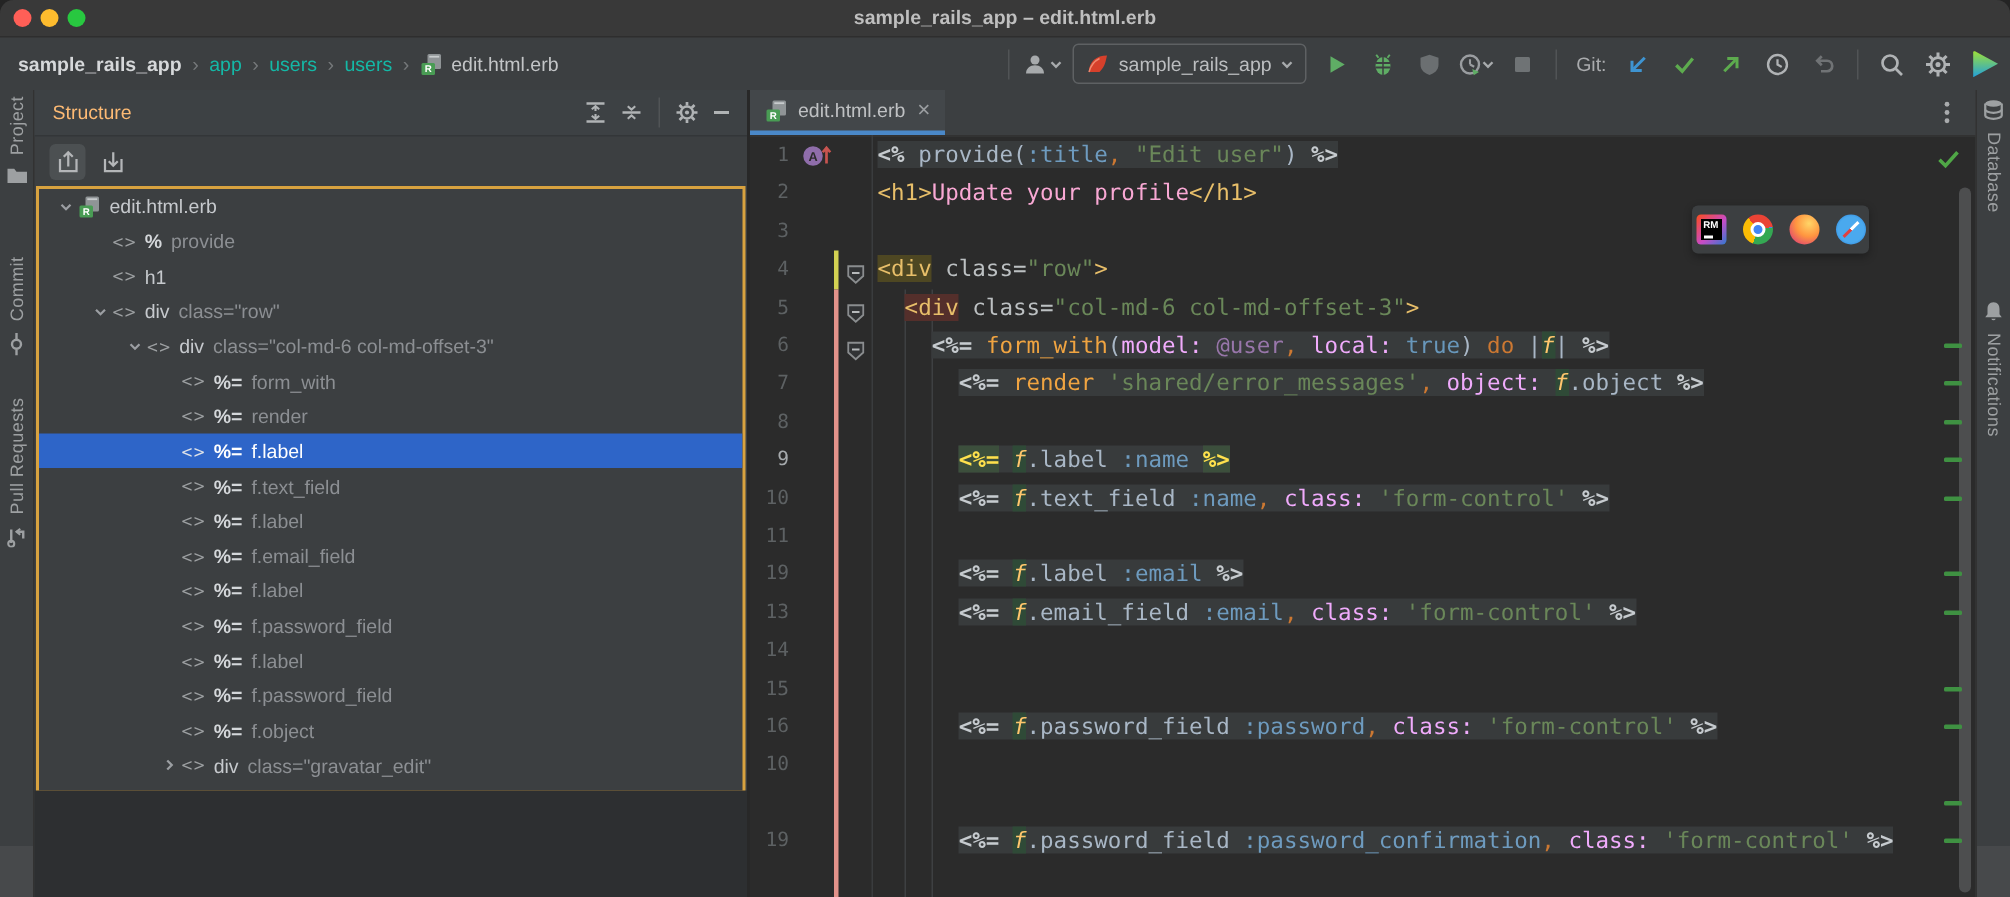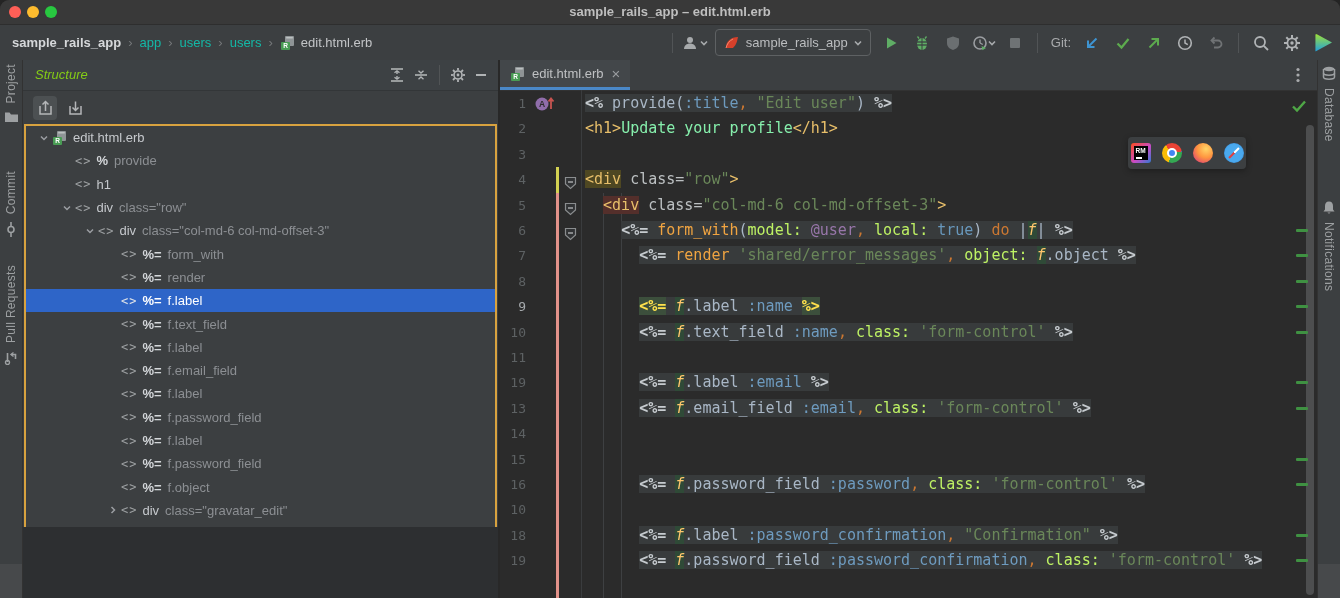--- a/index.html
+++ b/index.html
@@ -23,21 +23,21 @@
   .main{position:absolute;left:0;top:60px;width:100%;height:538px;}
   .stripe{position:absolute;top:0;width:22px;height:538px;background:#3c3f41;}
   .stripe.left{left:0;border-right:1px solid #323232}.stripe.right{right:0;border-left:1px solid #323232}
   .stripe .sitem{display:flex;flex-direction:column;align-items:center;gap:7px;}
   .vlabel{font-size:12px;color:#9da0a2;letter-spacing:.3px;writing-mode:vertical-rl;}
   .stripe.left .vlabel{transform:rotate(180deg);}
   .stripe-bottom{position:absolute;bottom:0;left:0;width:100%;height:34px;background:#47494b;}
   
   .structure{position:absolute;left:23px;top:0;width:475px;height:538px;background:#3c3f41;}
   .sp-header{position:absolute;left:0;top:0;width:100%;height:30px;background:#3d4144;border-bottom:1px solid #333638;}
-  .sp-title{position:absolute;left:12px;top:0;line-height:30px;font-size:13px;color:#84cc16;font-style:italic;}
+  .sp-title{position:absolute;left:12px;top:0;line-height:30px;font-size:13px;color:#fdba74;}
   .sp-hicons{position:absolute;right:10px;top:0;height:30px;display:flex;align-items:center;gap:8px;}
   .sp-toolbar{position:absolute;left:10px;top:33px;height:30px;display:flex;align-items:center;gap:6px;}
   .sp-tbtn{width:24px;height:24px;display:flex;align-items:center;justify-content:center;border-radius:4px;}
   .sp-tbtn.active{background:#4c5052;}
   .treewrap{position:absolute;left:1px;top:64px;width:469px;height:401px;border:2px solid #d8a23f;background:#3c3f41;overflow:hidden;}
   .trow{position:relative;height:23.3px;display:flex;align-items:center;font-size:13px;white-space:nowrap;}
   .trow.selected{background:#2e65c8;}
   .tchev{width:16px;display:inline-flex;justify-content:center;flex:none;}
   .ticon{margin-right:5px;display:inline-flex;flex:none;align-items:center;}
   .tagmark{color:#9da0a2;font-family:"DejaVu Sans Mono",monospace;font-size:12px;letter-spacing:1px;}
@@ -61,31 +61,31 @@
   .ln{position:absolute;left:0;top:0;width:26px;text-align:right;font-size:13px;color:#5d6163;}
   .ln.caret{color:#a6aaad;}
   .codetext{position:absolute;left:85px;top:0;white-space:pre;}
   .erbfrag{background:#383b3c;}
   .tk-d{color:#c6cbcf;font-weight:bold}
   .tk-dc{color:#ffe14d;font-weight:bold;background:#3c4f3c}
   .tk-h{color:#f0a441}
   .tk-p{color:#a9b7c6}
   .tk-s{color:#6a8759}
   .tk-sym{color:#6e9bbf}
-  .tk-hk{color:#bef264}
+  .tk-hk{color:#f0abfc}
   .tk-c{color:#cc7832}
   .tk-kw{color:#cc7832}
   .tk-iv{color:#9876aa}
   .tk-b{color:#6897bb}
   .tk-t{color:#e8bf6a}
   .tk-ty{color:#e8bf6a;background:#4e4722}
   .tk-tr{color:#e8bf6a;background:#542f2b}
   .tk-a{color:#bcc0c2}
   .tk-av{color:#6a8759}
-  .tk-tx{color:#86efac}
+  .tk-tx{color:#f9a8d4}
   .tk-f{color:#ffc66d;font-style:italic;background:#2f4a37}
   .gmark{position:absolute;left:34px;top:4px;}
   .foldmark{position:absolute;left:64px;top:6px;}
   .tagstripe{position:absolute;left:56px;width:3px;}
   .vcstick{position:absolute;left:796px;width:12px;height:3px;background:#3f9142;border-radius:1px;}
   .sbthumb{position:absolute;left:806px;top:35px;width:8px;height:470px;background:rgba(164,168,172,.28);border-radius:4px;}
   .inspectok{position:absolute;left:791px;top:9px;}
   .browserpop{position:absolute;left:628px;top:47px;width:118px;height:32px;background:rgba(62,65,67,.92);border-radius:4px;display:flex;align-items:center;justify-content:center;gap:11px;box-shadow:0 2px 6px rgba(0,0,0,.3);}
   .bicon{width:20px;height:20px;border-radius:50%;position:relative;flex:none;}
 </style>
@@ -648,24 +648,20 @@
             <span class="codetext"><span>      </span></span>
           </div>
           <div class="cl" style="top: 382px;">
             <span class="ln">16</span>
             <span class="codetext"><span>      </span><span class="erbfrag"><span class="tk-d">&lt;%= </span><span class="tk-f">f</span><span class="tk-p">.password_field</span><span> </span><span class="tk-sym">:password</span><span class="tk-c">,</span><span> </span><span class="tk-hk">class:</span><span> </span><span class="tk-s">'form-control'</span><span> </span><span class="tk-d">%&gt;</span></span></span>
           </div>
           <div class="cl" style="top: 407.4px;">
             <span class="ln">10</span>
             <span class="codetext"></span>
           </div>
-          <div class="cl" style="top: 432.8px;">
-            <span class="ln">18</span>
-            <span class="codetext"><span>      </span><span class="erbfrag"><span class="tk-d">&lt;%= </span><span class="tk-f">f</span><span class="tk-p">.label</span><span> </span><span class="tk-sym">:password_confirmation</span><span class="tk-c">,</span><span> </span><span class="tk-s">"Confirmation"</span><span> </span><span class="tk-d">%&gt;</span></span></span>
-          </div>
           <div class="cl" style="top: 458.2px;">
             <span class="ln">19</span>
             <span class="codetext"><span>      </span><span class="erbfrag"><span class="tk-d">&lt;%= </span><span class="tk-f">f</span><span class="tk-p">.password_field</span><span> </span><span class="tk-sym">:password_confirmation</span><span class="tk-c">,</span><span> </span><span class="tk-hk">class:</span><span> </span><span class="tk-s">'form-control'</span><span> </span><span class="tk-d">%&gt;</span></span></span>
           </div>
           <div class="cl" style="top: 506px;">
             <span class="ln">20</span>
             <span class="codetext"></span>
           </div>
           <div class="inspectok"><svg width="16" height="14" viewBox="0 0 16 14" xmlns="http://www.w3.org/2000/svg">
               <path d="M2 7.5 L6 11.5 L14 2.5" stroke="#4fa746" stroke-width="2.4" fill="none"></path>

